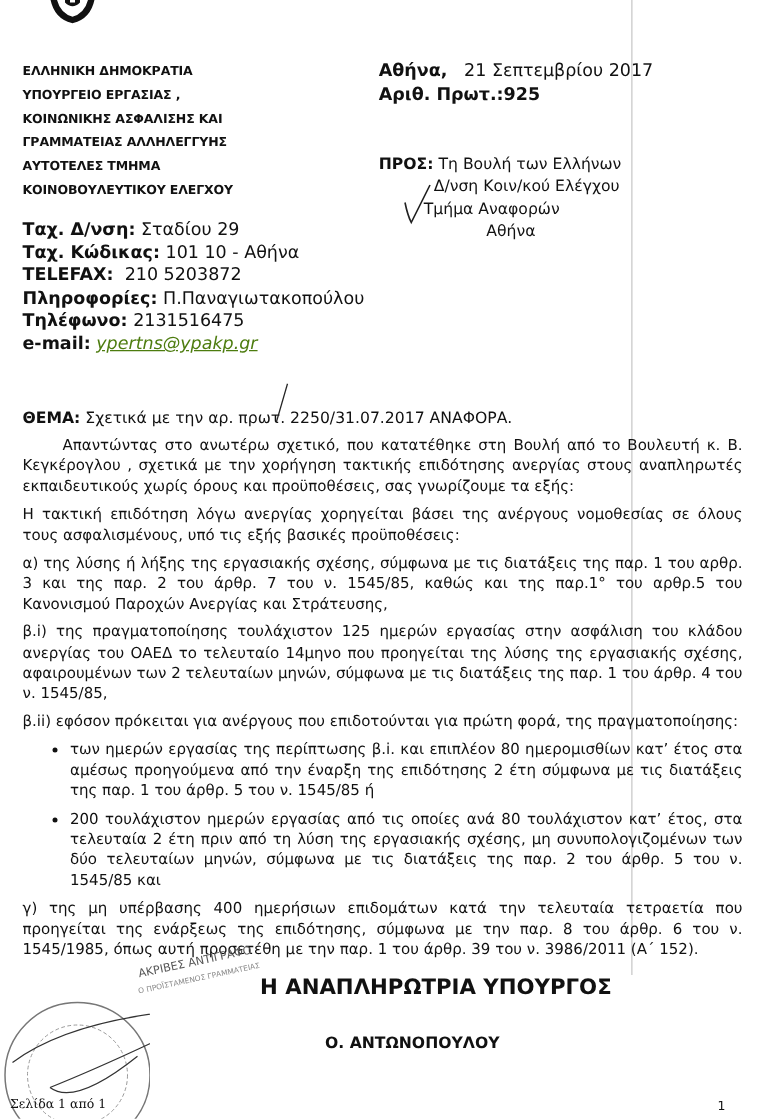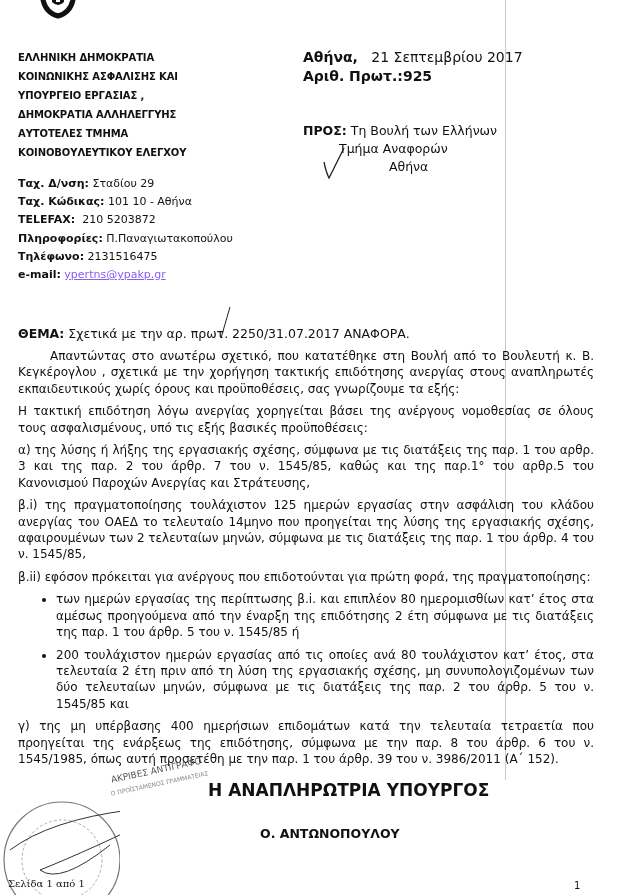--- a/index.html
+++ b/index.html
@@ -6,23 +6,23 @@
     body { width: 617px; height: 895px; position: relative; overflow: hidden;
            font-family: "DejaVu Sans", sans-serif; color: #111; }
     .abs { position: absolute; }
     .scanline { position: absolute; left: 505px; top: 0; width: 1px; height: 780px; background: #c8c8c8; }
     .emblem { position: absolute; left: 38px; top: -10px; width: 40px; height: 30px; }
     .hdr-left { left: 18px; top: 48px; font-weight: bold; font-size: 10px; line-height: 19px; letter-spacing: -0.1px; }
     .hdr-right { left: 303px; top: 48px; font-size: 14px; line-height: 19px; }
     .hdr-right .b { font-weight: bold; }
     .to-block { left: 303px; top: 122px; font-size: 12.5px; line-height: 18px; }
     .to-block .b { font-weight: bold; }
-    .contact { left: 18px; top: 175px; font-size: 11px; line-height: 18.2px; }
+    .contact { left: 18px; top: 175px; font-size: 14px; line-height: 18.2px; }
     .contact .b { font-weight: bold; }
-    .contact a { color: #8b5cf6; text-decoration: underline; }
+    .contact a { color: #4d7c0f; text-decoration: underline; font-style: italic; }
     .subject { left: 18px; top: 326px; font-size: 12.5px; }
     .subject .b { font-weight: bold; }
     .body-text { left: 18px; top: 348px; width: 576px; font-size: 12px; line-height: 16.4px; text-align: justify; }
     .body-text p { margin: 0 0 6px 0; }
     .body-text p.indent { text-indent: 32px; }
     .bullets { margin: 0 0 6px 0; padding-left: 38px; }
     .bullets li { margin-bottom: 6px; }
     .signer-title { left: 208px; top: 780px; font-weight: bold; font-size: 17px; }
     .signer-name { left: 260px; top: 826px; font-weight: bold; font-size: 12.5px; }
     .stamp-text { left: 110px; top: 775px; font-size: 9px; color: #555; transform: rotate(-12deg); transform-origin: left top; }
@@ -37,39 +37,40 @@
 <div class="scanline"></div>
 
 <svg class="emblem" viewBox="0 0 40 30">
   <path d="M4 0 Q4 22 20 26 Q36 22 36 0" fill="none" stroke="#111" stroke-width="5"></path>
   <path d="M14 0 L14 12 Q20 18 26 12 L26 0 Z" fill="#111"></path>
   <rect x="18" y="2" width="4" height="10" fill="#fff"></rect>
 </svg>
 
 <div class="abs hdr-left">
   <div>ΕΛΛΗΝΙΚΗ ΔΗΜΟΚΡΑΤΙΑ</div>
+  <div>ΥΠΟΥΡΓΕΙΟ ΕΡΓΑΣΙΑΣ ,</div>
   <div>ΚΟΙΝΩΝΙΚΗΣ ΑΣΦΑΛΙΣΗΣ ΚΑΙ</div>
-  <div>ΥΠΟΥΡΓΕΙΟ ΕΡΓΑΣΙΑΣ ,</div>
-  <div>ΔΗΜΟΚΡΑΤΙΑ ΑΛΛΗΛΕΓΓΥΗΣ</div>
+  <div>ΓΡΑΜΜΑΤΕΙΑΣ ΑΛΛΗΛΕΓΓΥΗΣ</div>
   <div>ΑΥΤΟΤΕΛΕΣ ΤΜΗΜΑ</div>
   <div>ΚΟΙΝΟΒΟΥΛΕΥΤΙΚΟΥ ΕΛΕΓΧΟΥ</div>
 </div>
 
 <div class="abs hdr-right">
   <div>
     <span class="b">Αθήνα,</span>
     &nbsp;&nbsp;<span>21 Σεπτεμβρίου  2017</span>
   </div>
   <div class="b">
     <span>Αριθ. Πρωτ.:</span><span>925</span>
   </div>
 </div>
 
 <div class="abs to-block">
   <div><span class="b">ΠΡΟΣ:</span> <span>Τη Βουλή των Ελλήνων</span></div>
+  <div style="padding-left:44px;">Δ/νση Κοιν/κού Ελέγχου</div>
   <div style="padding-left:36px;">Τμήμα Αναφορών</div>
   <div style="padding-left:86px;">Αθήνα</div>
 </div>
 <svg class="abs" style="left:322px; top:146px;" width="24" height="34">
   <path d="M2 16 Q4 26 7 32 L22 2" fill="none" stroke="#222" stroke-width="1.3"></path>
 </svg>
 
 <div class="abs contact">
   <div><span class="b">Ταχ. Δ/νση:</span> <span>Σταδίου 29</span></div>
   <div><span class="b">Ταχ. Κώδικας:</span> <span>101 10 - Αθήνα</span></div>

